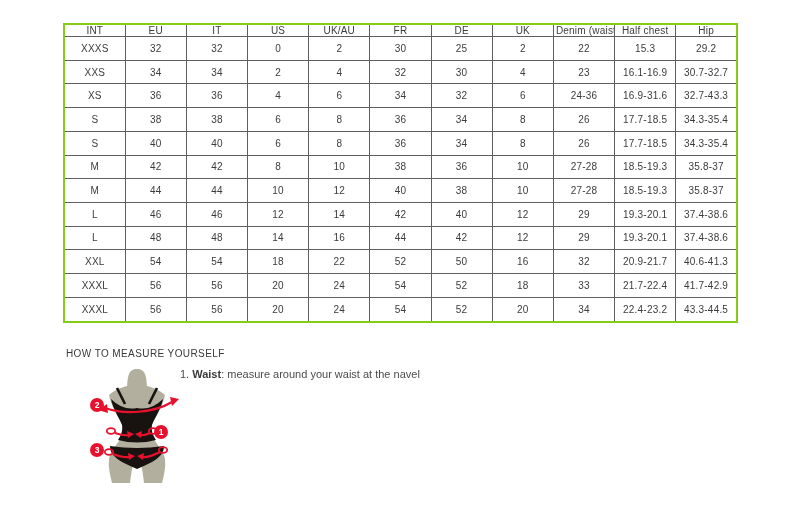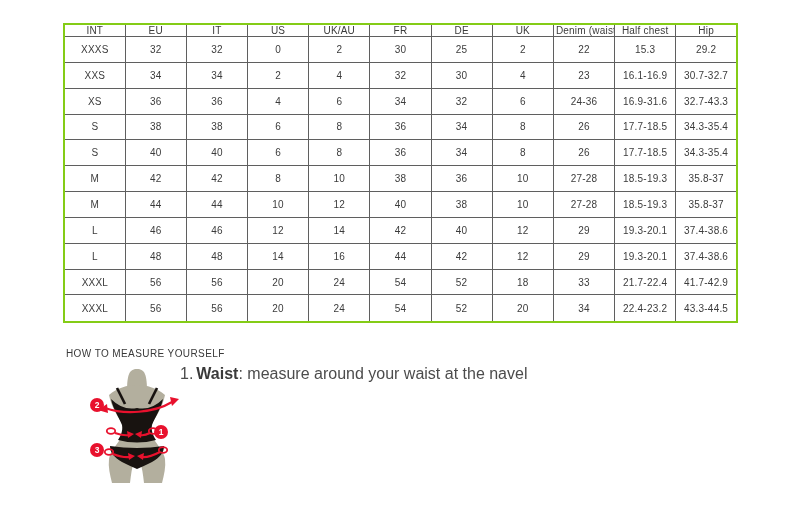--- a/index.html
+++ b/index.html
@@ -44,21 +44,21 @@
     left: 66px; top: 348px;
     font-size: 10px;
     font-weight: 400;
     letter-spacing: 0.4px;
     color: #3a3a3a;
   }
   .steps {
     position: absolute;
     left: 180px; top: 368px;
     list-style: none;
-    font-size: 16px;
+    font-size: 11px;
     color: #4c4c4c;
   }
   .steps li {
     line-height: 12px;
     margin-bottom: 5px;
     white-space: nowrap;
   }
   .steps .step-num { margin-right: 3px; }
   .steps .step-label { font-weight: 700; color: #3a3a3a; }
 
@@ -201,20 +201,33 @@
           <td>14</td>
           <td>16</td>
           <td>44</td>
           <td>42</td>
           <td>12</td>
           <td>29</td>
           <td>19.3-20.1</td>
           <td>37.4-38.6</td>
         </tr>
         <tr>
+          <td>XXL</td>
+          <td>54</td>
+          <td>54</td>
+          <td>18</td>
+          <td>22</td>
+          <td>52</td>
+          <td>50</td>
+          <td>16</td>
+          <td>32</td>
+          <td>20.9-21.7</td>
+          <td>40.6-41.3</td>
+        </tr>
+        <tr>
           <td>XXXL</td>
           <td>56</td>
           <td>56</td>
           <td>20</td>
           <td>24</td>
           <td>54</td>
           <td>52</td>
           <td>18</td>
           <td>33</td>
           <td>21.7-22.4</td>

